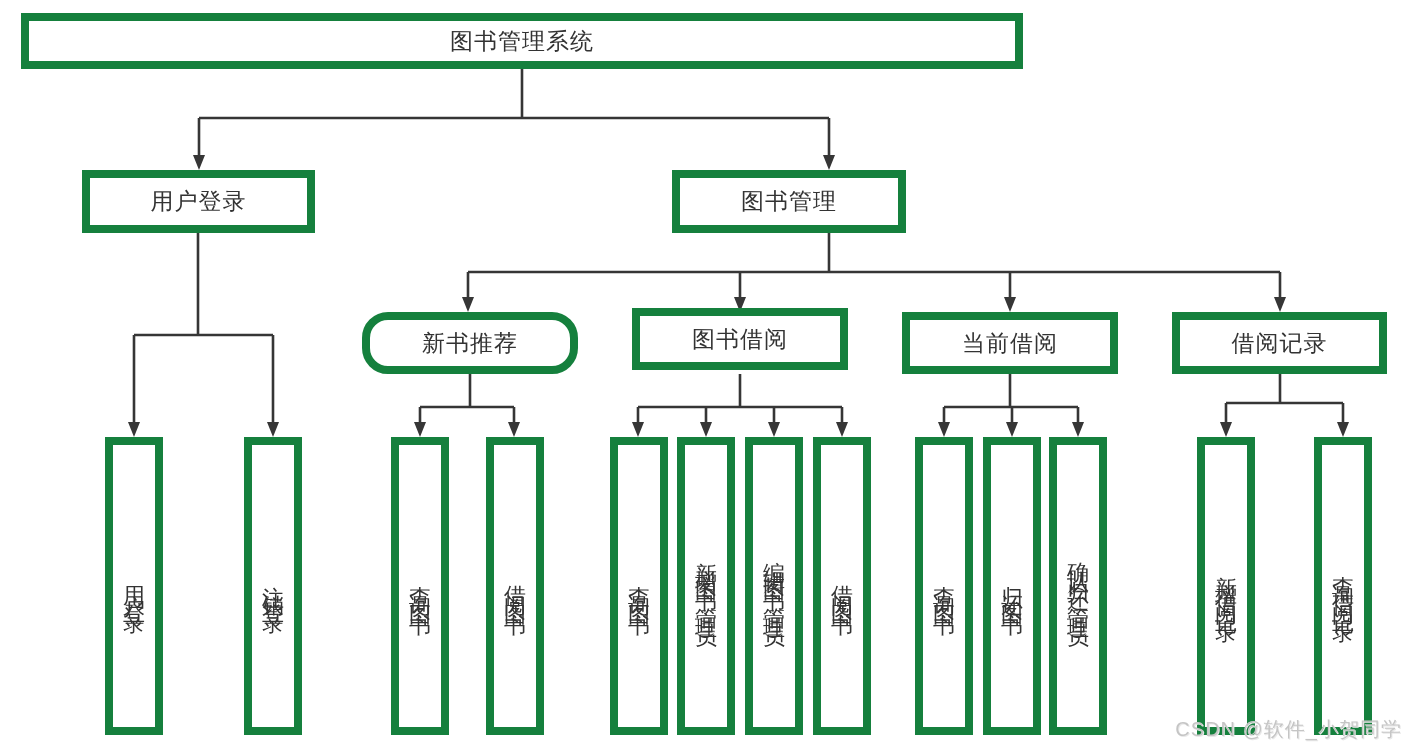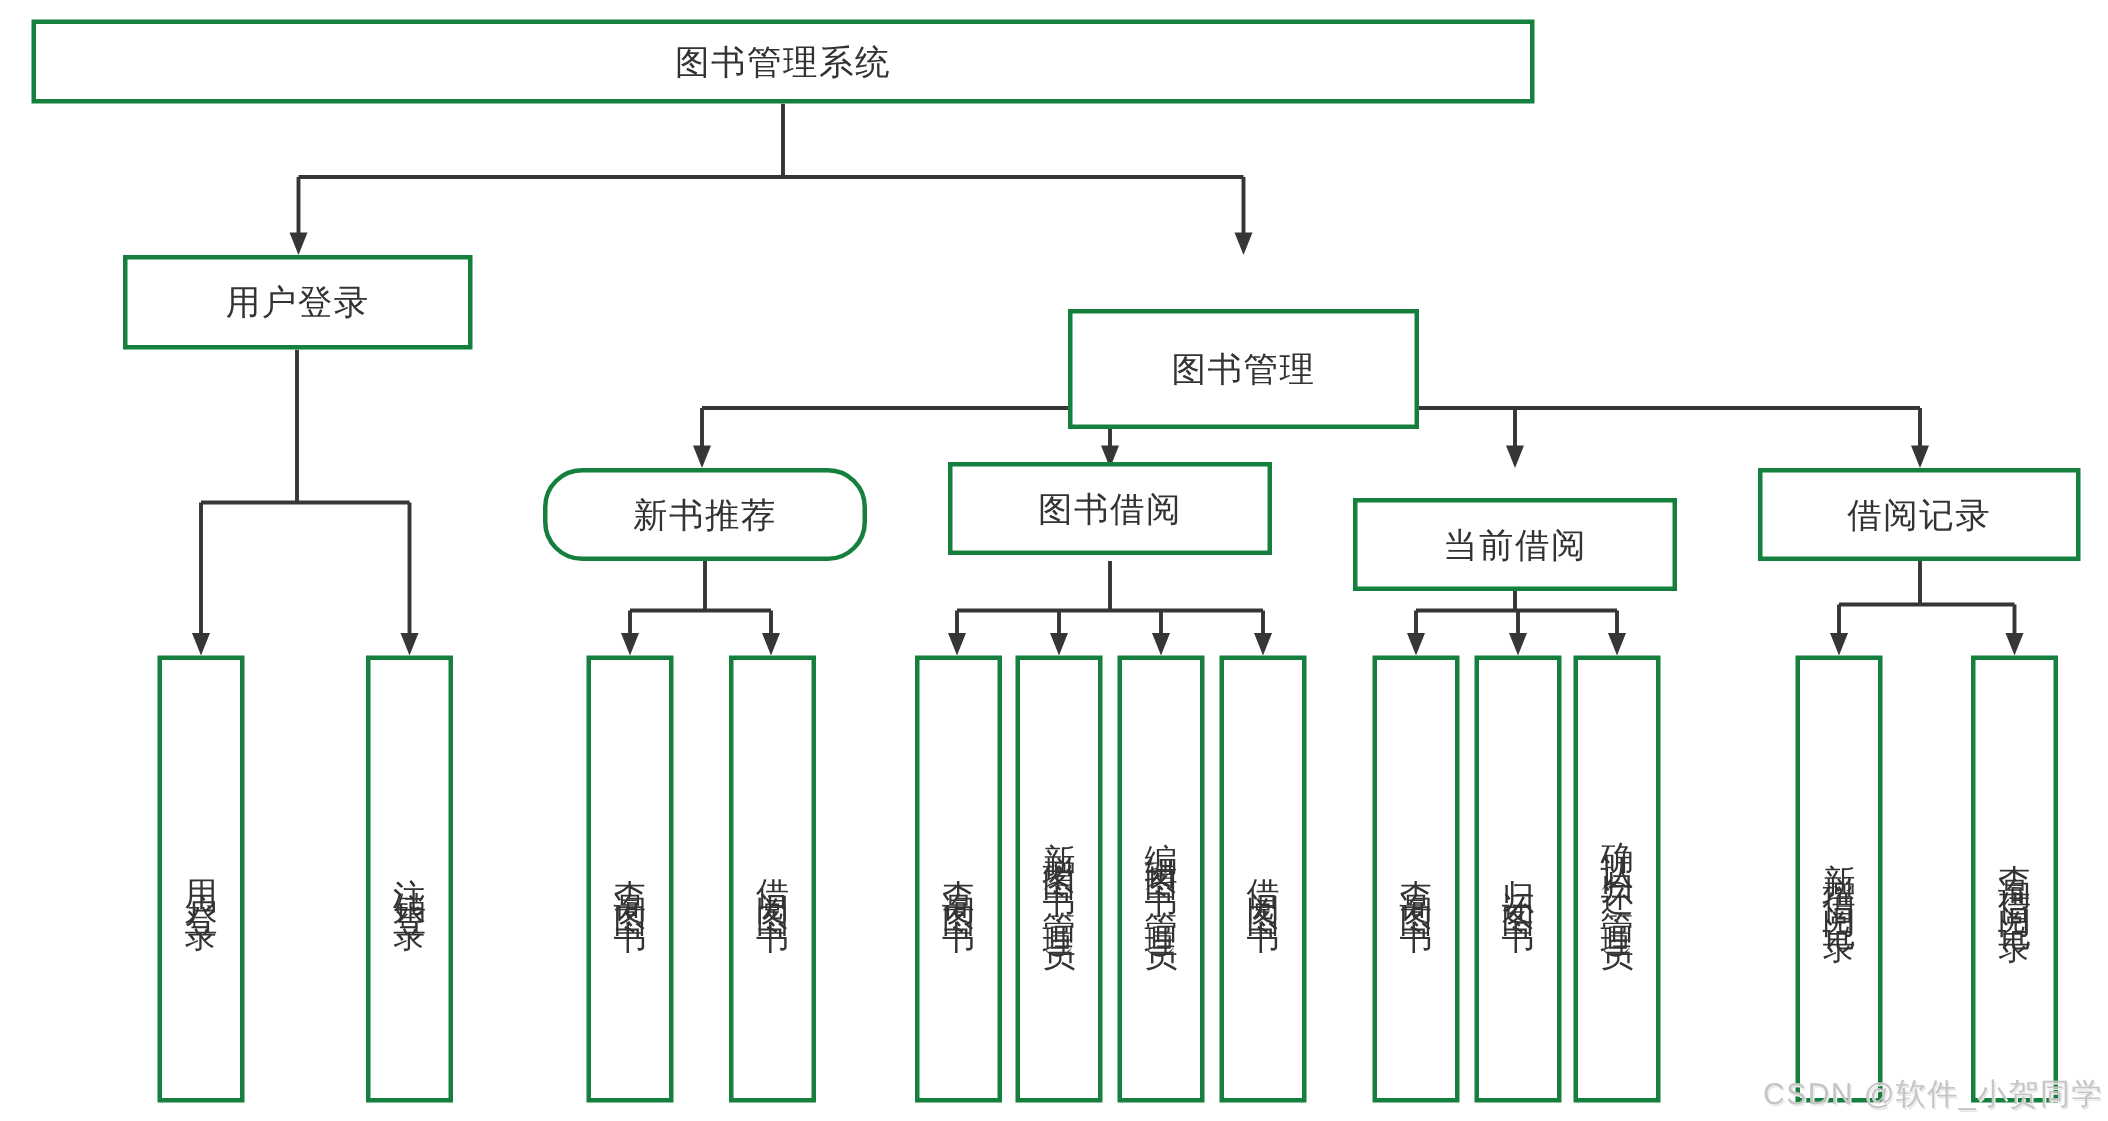--- a/index.html
+++ b/index.html
@@ -20,21 +20,21 @@
     position: absolute;
     left: 0;
     top: 0;
     width: 1405px;
     height: 747px;
   }
   .node {
     position: absolute;
     box-sizing: border-box;
     background: #ffffff;
-    border: 3px solid #15803d;
+    border: 8px solid #15803d;
     display: flex;
     align-items: center;
     justify-content: center;
     font-size: 23px;
     letter-spacing: 1px;
     color: #333333;
     white-space: nowrap;
   }
   .leaf {
     top: 437px;
@@ -97,31 +97,31 @@
     </g>
   </svg>
 
   <div class="node" style="left:21px; top:13px; width:1002px; height:56px;">
     <span>图书管理系统</span>
   </div>
 
   <div class="node" style="left:82px; top:170px; width:233px; height:63px;">
     <span>用户登录</span>
   </div>
-  <div class="node" style="left:712px; top:170px; width:234px; height:80px;margin-top:36px;">
+  <div class="node" style="left:672px; top:170px; width:234px; height:63px;">
     <span>图书管理</span>
   </div>
 
   <div class="node" style="left:362px; top:312px; width:216px; height:62px;border-radius:26px;">
     <span>新书推荐</span>
   </div>
   <div class="node" style="left:632px; top:308px; width:216px; height:62px;">
     <span>图书借阅</span>
   </div>
-  <div class="node" style="left:902px; top:312px; width:216px; height:62px;margin-top:20px;">
+  <div class="node" style="left:902px; top:312px; width:216px; height:62px;">
     <span>当前借阅</span>
   </div>
   <div class="node" style="left:1172px; top:312px; width:215px; height:62px;">
     <span>借阅记录</span>
   </div>
 
   <div class="node leaf" style="left:105px;">
     <span class="vtext">用户登录</span>
   </div>
   <div class="node leaf" style="left:244px;">

